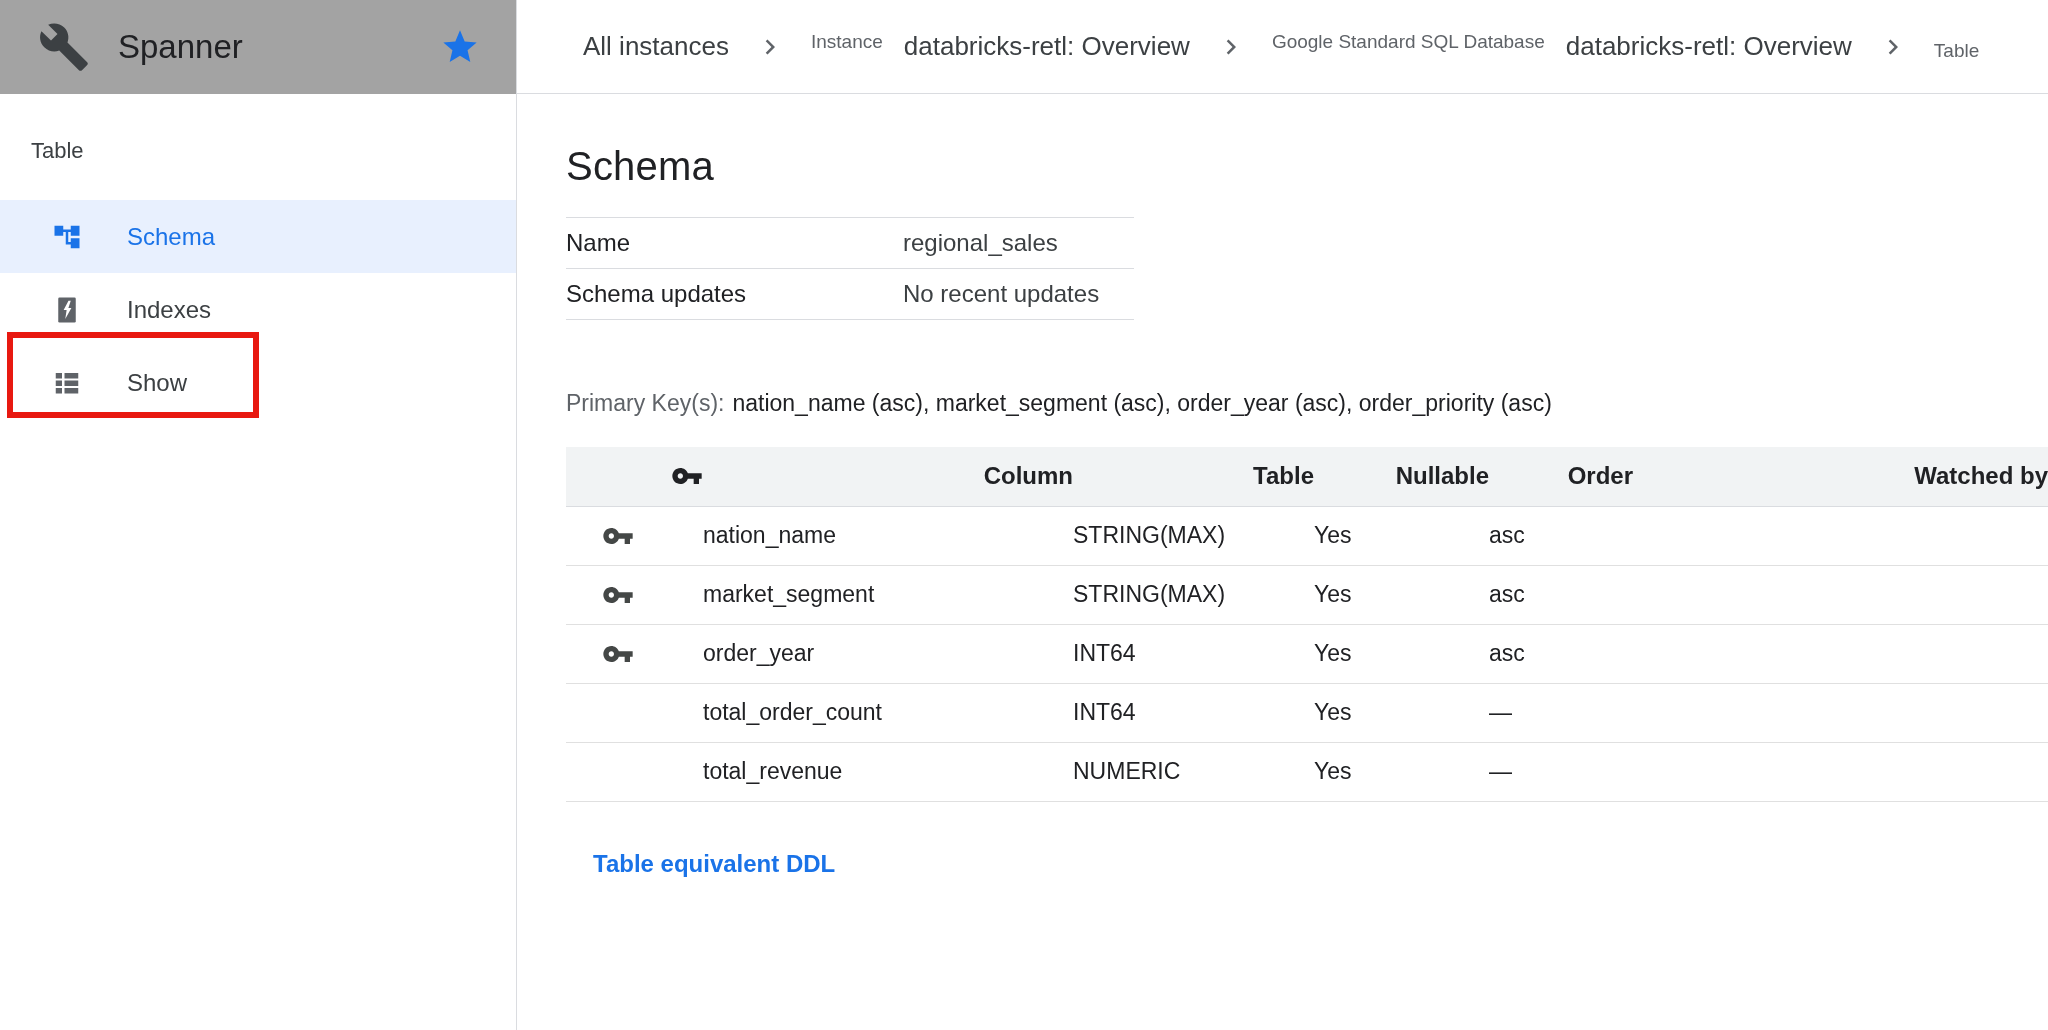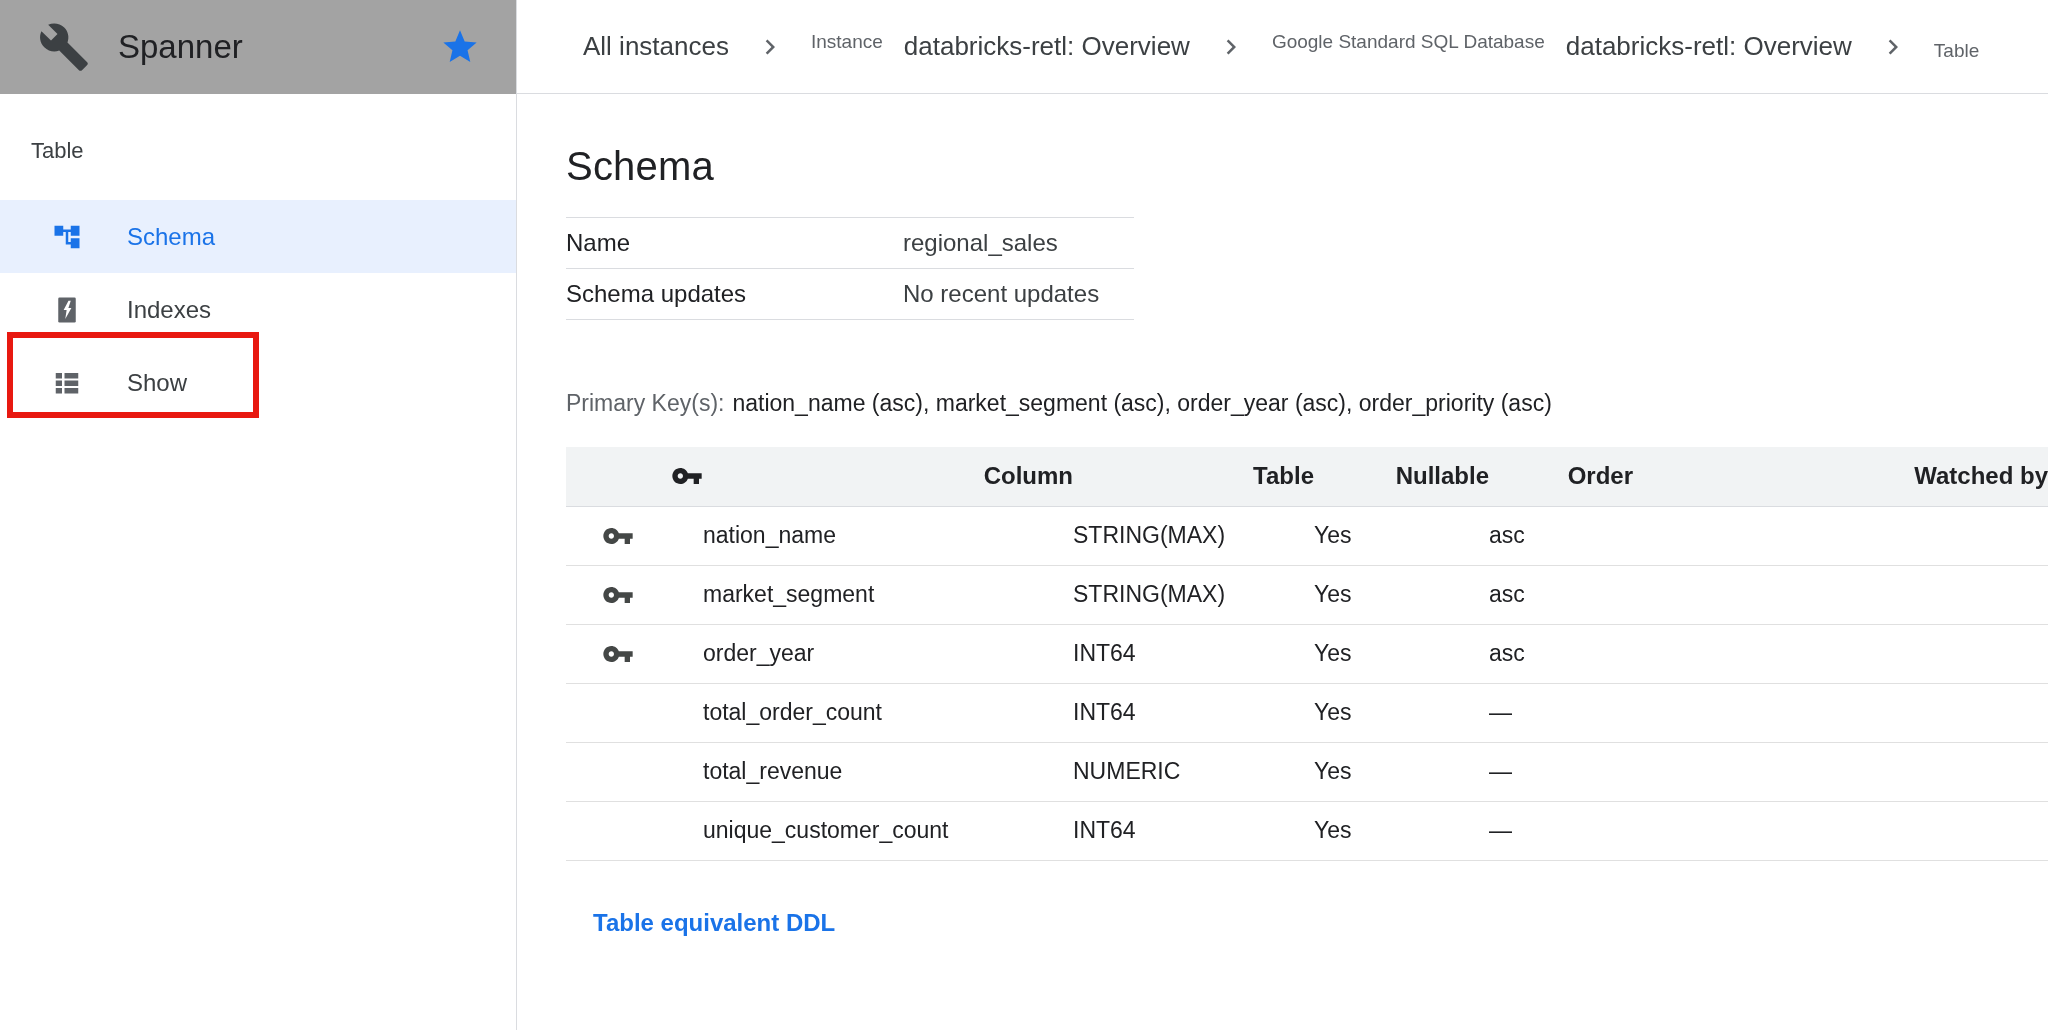--- a/index.html
+++ b/index.html
@@ -245,27 +245,19 @@
             <td></td>
           </tr>
           <tr>
             <td class="key-cell"></td>
             <td>total_revenue</td>
             <td>NUMERIC</td>
             <td>Yes</td>
             <td>—</td>
             <td></td>
           </tr>
-          <tr>
-            <td class="key-cell"></td>
-            <td>unique_customer_count</td>
-            <td>INT64</td>
-            <td>Yes</td>
-            <td>—</td>
-            <td></td>
-          </tr>
         </tbody>
     </table>
 
     <a class="ddl-link">Table equivalent DDL</a>
   </main>
 
 </div>
 
 </body></html>

